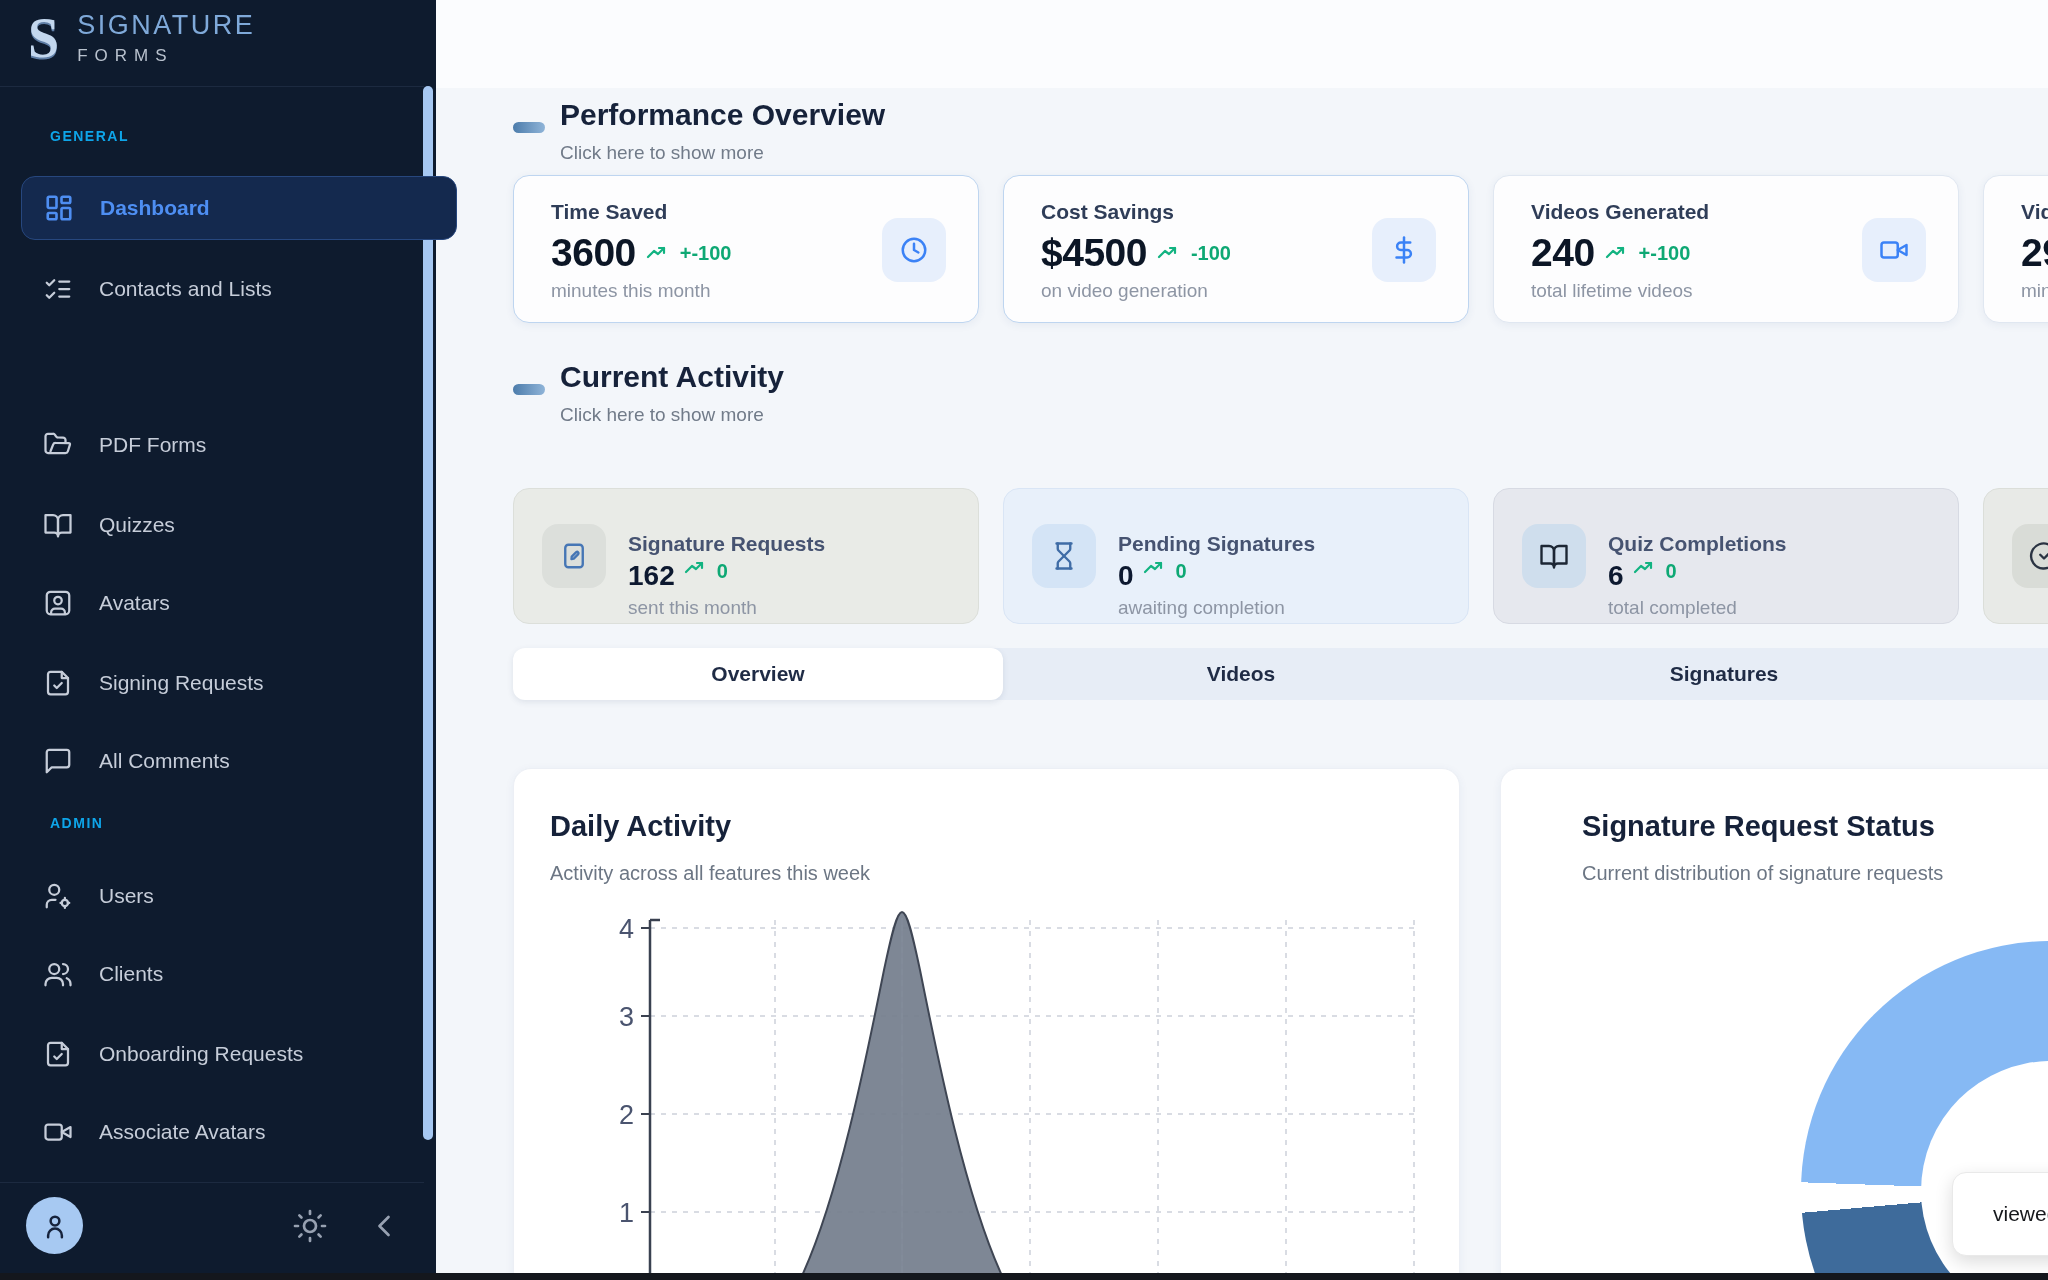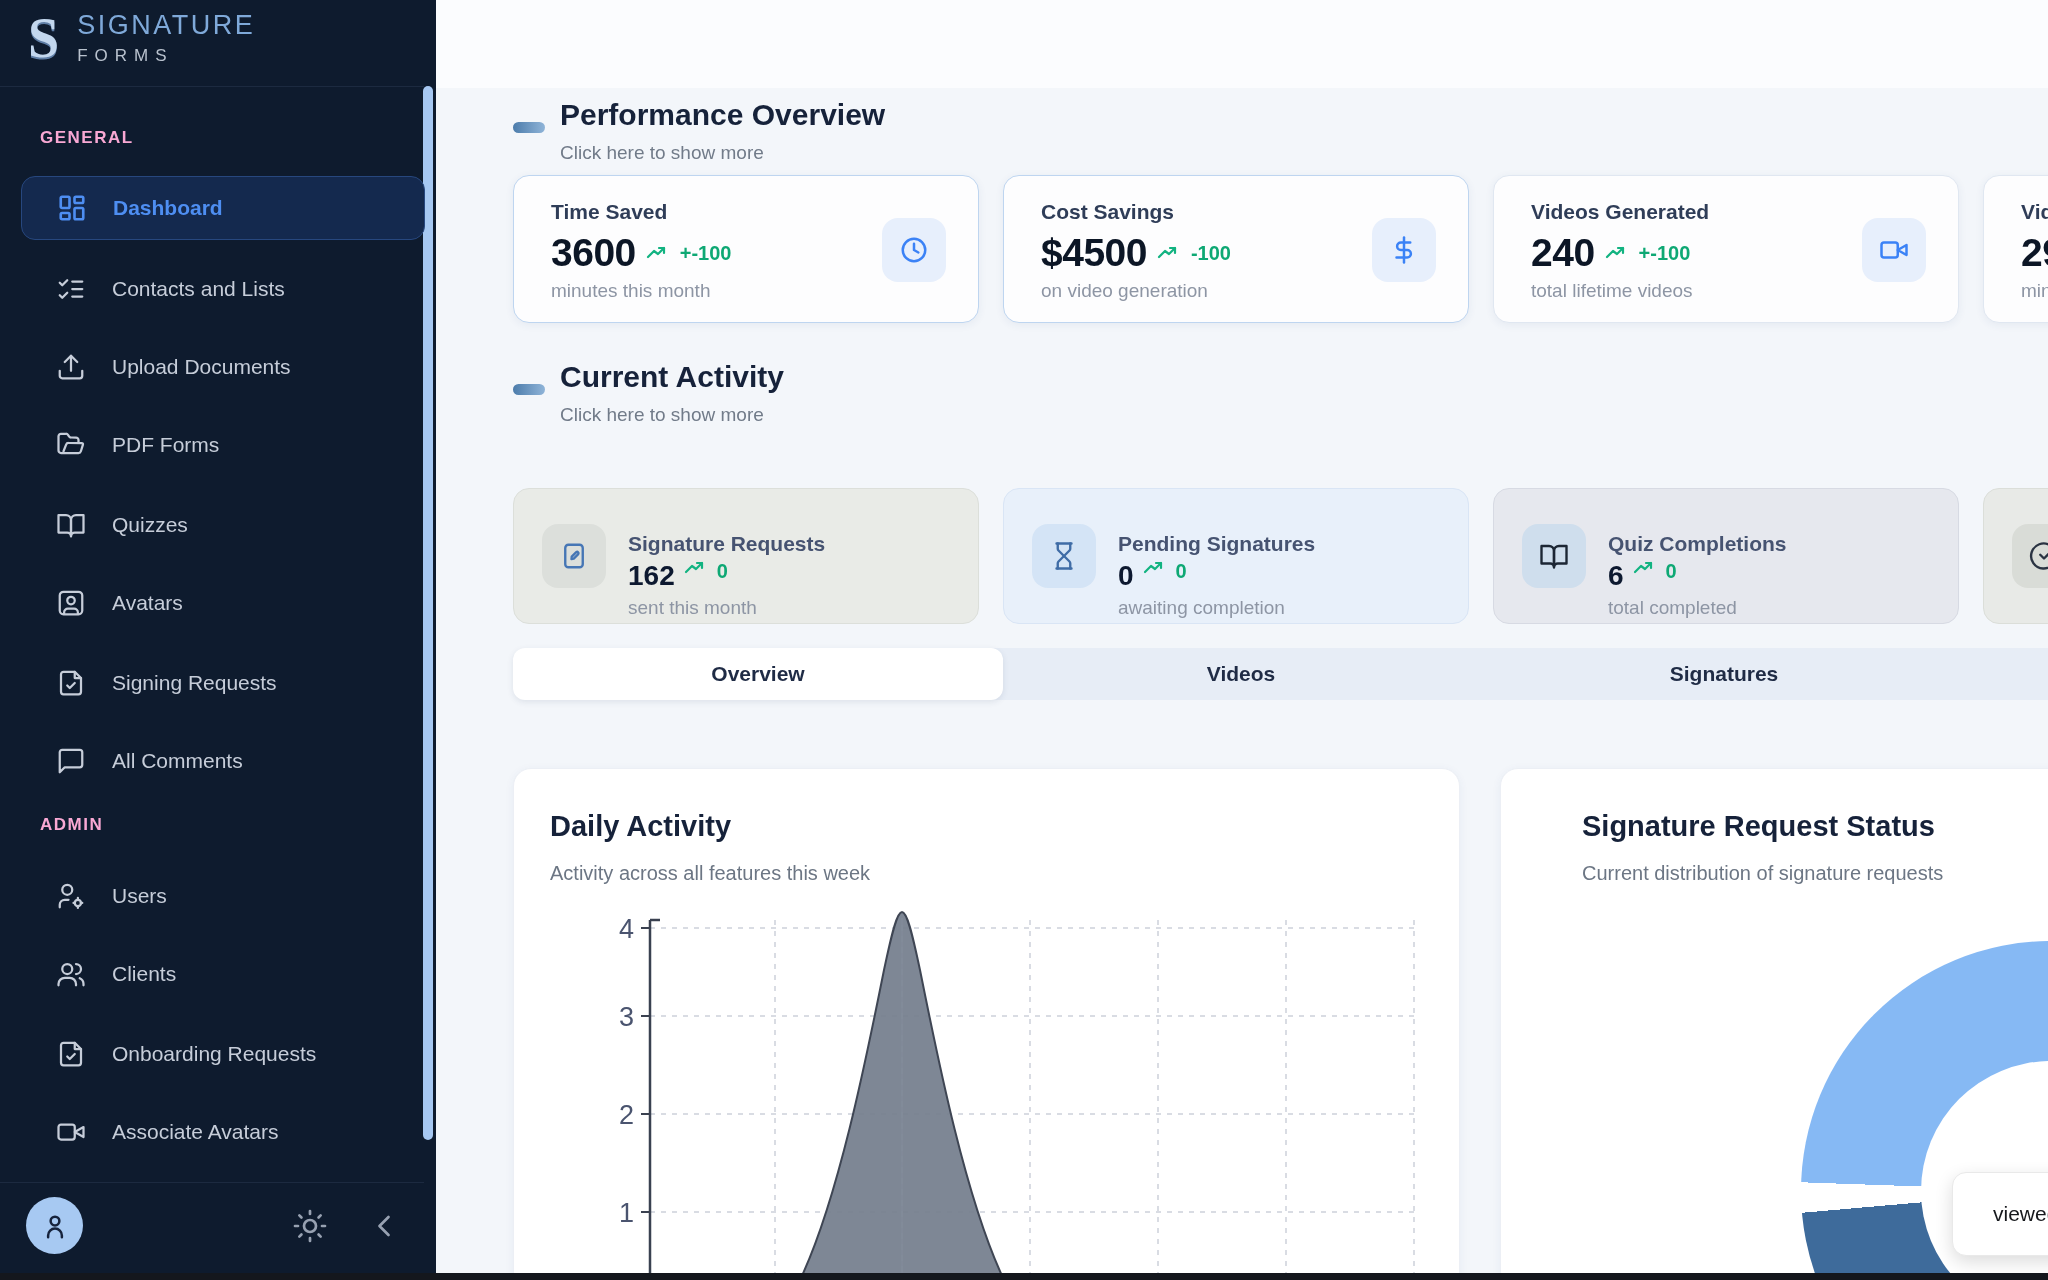--- a/index.html
+++ b/index.html
@@ -9,23 +9,23 @@
   svg{display:block;}
   
   .sidebar{position:absolute;left:0;top:0;width:436px;height:1280px;background:#0e1b2e;z-index:5;}
   .logo-row{position:absolute;left:28px;top:10px;display:flex;align-items:center;gap:18px;}
   .logo-s{font-family:"Liberation Serif","DejaVu Serif",serif;font-size:56px;font-weight:700;
           color:#c3d7ee;line-height:52px;text-shadow:0 2px 0 #5f7ea6;}
   .logo-l1{color:#7fa9d9;font-size:27px;letter-spacing:2.5px;font-weight:500;}
   .logo-l2{color:#b9c2ce;font-size:17px;letter-spacing:7px;margin-top:5px;}
   .logo-divider{position:absolute;left:0;top:86px;width:424px;height:1px;background:#1c2a40;}
   .scroll-thumb{position:absolute;left:423px;top:86px;width:10px;height:1054px;border-radius:6px;background:#a6c8f2;}
-  .sec-label{position:absolute;left:40px;color:#f9a8d4;font-size:17px;font-weight:700;letter-spacing:1.5px;}
-  .s-item{position:absolute;left:21px;width:404px;height:64px;display:flex;align-items:center;
-          gap:26px;padding-left:35px;box-sizing:border-box;border-radius:14px;color:#c6cdd9;
+  .sec-label{position:absolute;left:50px;color:#0ea5e9;font-size:14px;font-weight:700;letter-spacing:1.5px;}
+  .s-item{position:absolute;left:21px;width:436px;height:64px;display:flex;align-items:center;
+          gap:26px;padding-left:22px;box-sizing:border-box;border-radius:14px;color:#c6cdd9;
           font-size:21px;cursor:pointer;}
   .s-item svg{width:30px;height:30px;stroke:#c6cdd9;stroke-width:1.8;fill:none;
               stroke-linecap:round;stroke-linejoin:round;flex:0 0 auto;}
   .s-item.active{background:#14294e;border:1px solid #27477e;color:#4e8ef2;font-weight:700;}
   .s-item.active svg{stroke:#4e8ef2;stroke-width:2.1;}
   .side-footer-divider{position:absolute;left:0;top:1182px;width:424px;height:1px;background:#1c2a40;}
   .avatar-btn{position:absolute;left:26px;top:1197px;width:57px;height:57px;border-radius:50%;
               background:#a7c9f2;display:flex;align-items:center;justify-content:center;cursor:pointer;}
   .avatar-btn svg{width:30px;height:30px;stroke:#16233c;stroke-width:2;fill:none;stroke-linecap:round;}
   .foot-icon{position:absolute;top:1208px;width:36px;height:36px;cursor:pointer;}
@@ -109,28 +109,20 @@
   </div>
   <div class="s-item" style="top:257px">
     <svg viewBox="0 0 24 24">
         <path d="m3 7 2 2 4-4"></path>
         <path d="m3 17 2 2 4-4"></path>
         <path d="M13 6h8"></path>
         <path d="M13 12h8"></path>
         <path d="M13 18h8"></path>
       </svg>
     <span>Contacts and Lists</span>
-  </div>
-  <div class="s-item" style="top:335px">
-    <svg viewBox="0 0 24 24">
-        <path d="M21 15v4a2 2 0 0 1-2 2H5a2 2 0 0 1-2-2v-4"></path>
-        <polyline points="17 8 12 3 7 8"></polyline>
-        <line x1="12" y1="3" x2="12" y2="15"></line>
-      </svg>
-    <span>Upload Documents</span>
   </div>
   <div class="s-item" style="top:413px">
     <svg viewBox="0 0 24 24">
         <path d="m6 17 2.1-5.3A2 2 0 0 1 10 10.4h10.6a1 1 0 0 1 .95 1.3L19.9 17a2 2 0 0 1-1.9 1.4H4a2 2 0 0 1-2-2V5a2 2 0 0 1 2-2h3.9a2 2 0 0 1 1.7.9l.8 1.2a2 2 0 0 0 1.7.9H16a2 2 0 0 1 2 2v2.4"></path>
       </svg>
     <span>PDF Forms</span>
   </div>
   <div class="s-item" style="top:493px">
     <svg viewBox="0 0 24 24">
         <path d="M2 4h6a4 4 0 0 1 4 4v13a3 3 0 0 0-3-3H2z"></path>

